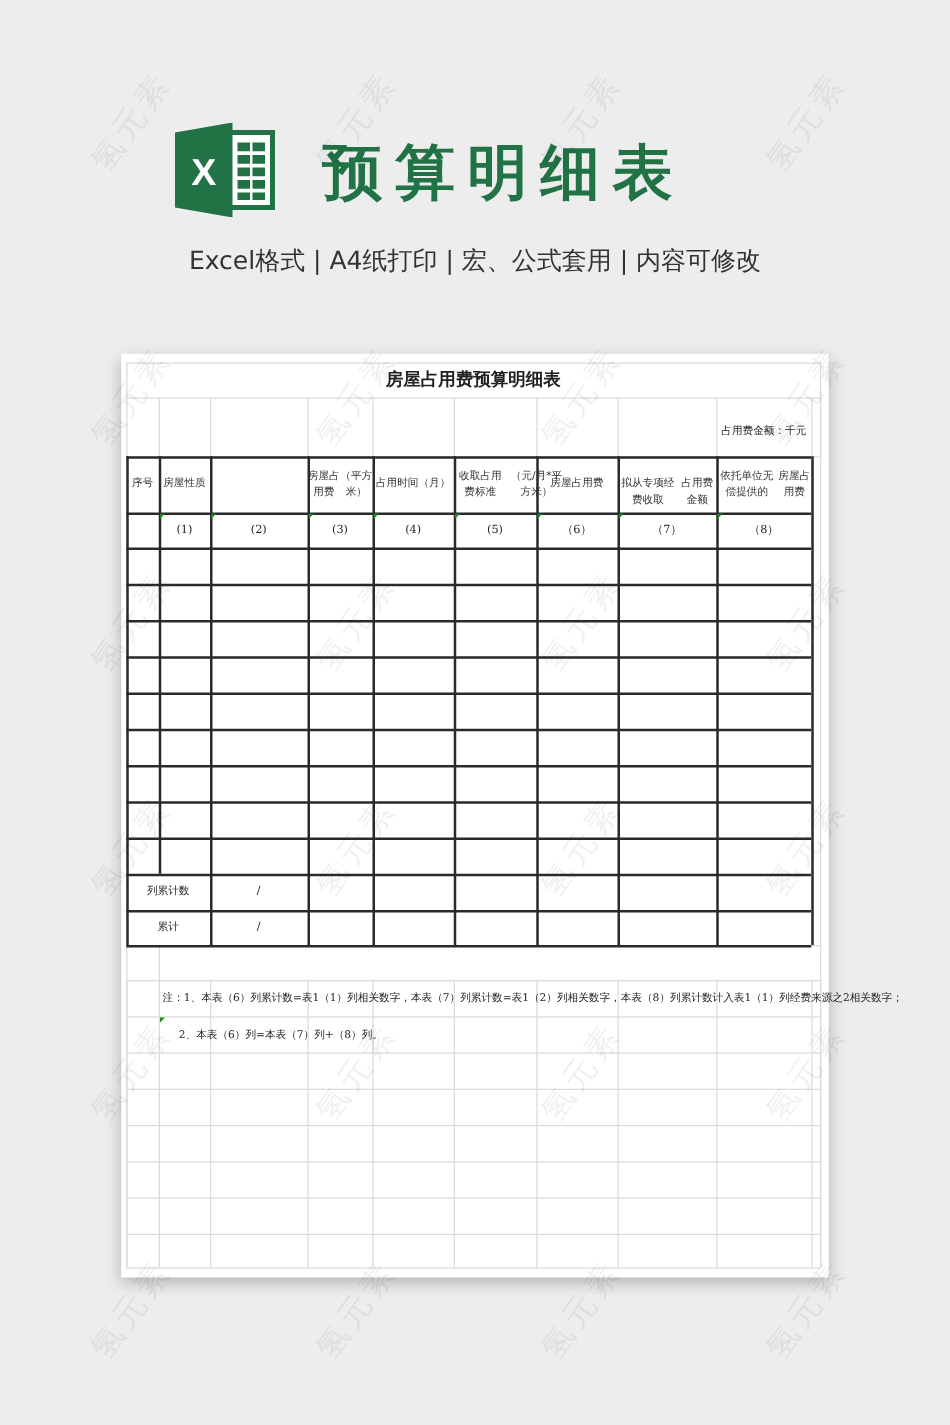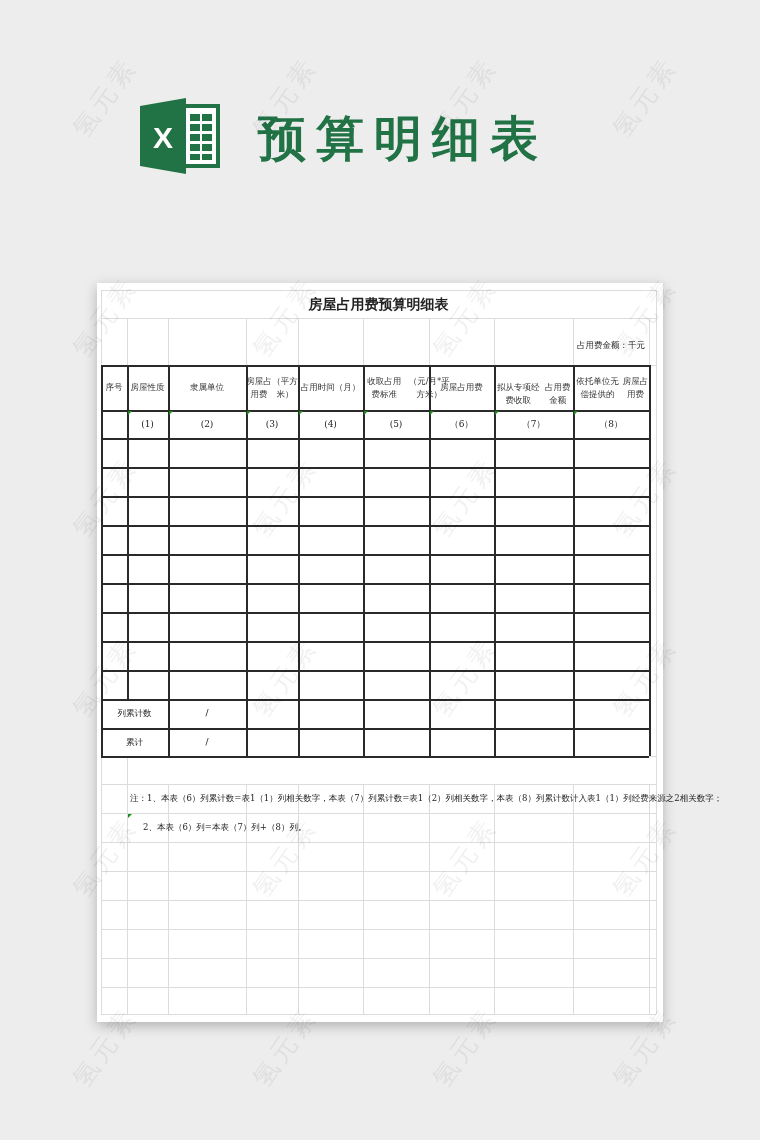--- a/index.html
+++ b/index.html
@@ -41,20 +41,21 @@
         <rect x="62" y="36" width="10" height="7"></rect>
       <rect x="50" y="46" width="10" height="7"></rect>
         <rect x="62" y="46" width="10" height="7"></rect>
       <rect x="50" y="56" width="10" height="6"></rect>
         <rect x="62" y="56" width="10" height="6"></rect>
     </g>
     <polygon points="0,8 46,0 46,76 0,68" fill="#217346"></polygon>
     <text x="23" y="50" text-anchor="middle" font-family="Liberation Sans, sans-serif" font-weight="bold" font-size="30" fill="#fff">X</text>
   </svg>
   <div class="hero-title">预算明细表</div>
+  <div class="hero-sub">Excel格式 |  A4纸打印 | 宏、公式套用 | 内容可修改</div>
 </div>
 
 <div class="sheet" id="sheet">
     <div class="gl" style="left: 4px; top: 7px; width: 555px; height: 1px;"></div>
     <div class="gl" style="left: 4px; top: 35px; width: 555px; height: 1px;"></div>
     <div class="gl" style="left: 4px; top: 82px; width: 555px; height: 1px;"></div>
     <div class="gl" style="left: 4px; top: 473px; width: 555px; height: 1px;"></div>
     <div class="gl" style="left: 4px; top: 501px; width: 555px; height: 1px;"></div>
     <div class="gl" style="left: 4px; top: 530px; width: 555px; height: 1px;"></div>
     <div class="gl" style="left: 4px; top: 559px; width: 555px; height: 1px;"></div>
@@ -115,23 +116,20 @@
     <div class="bl" style="left: 476px; top: 82px; width: 1.5px; height: 391px;"></div>
     <div class="bl" style="left: 552px; top: 82px; width: 2px; height: 391px;"></div>
     <div class="cell-text title" style="left: 4px; top: 7px; width: 555px; height: 28px;">房屋占用费预算明细表</div>
     <div class="cell-text small" style="left: 476px; top: 52px; width: 76px; height: 20px;">占用费金额：千元</div>
     <div class="cell-text hdr" style="left: 4px; top: 82px; width: 26px; height: 45px;">
       <div>序号</div>
     </div>
     <div class="cell-text hdr" style="left: 30px; top: 82px; width: 41px; height: 45px;">
       <div>房屋性质</div>
     </div>
-    <div class="cell-text hdr" style="left: 71px; top: 82px; width: 78px; height: 45px;">
-      <div>隶属单位</div>
-    </div>
     <div class="cell-text hdr" style="left: 149px; top: 82px; width: 52px; height: 45px;">
       <div>房屋占用费</div>
       <div>（平方米）</div>
     </div>
     <div class="cell-text hdr" style="left: 201px; top: 82px; width: 65px; height: 45px;">
       <div>占用时间</div>
       <div>（月）</div>
     </div>
     <div class="cell-text hdr" style="left: 266px; top: 82px; width: 90px; height: 45px;">
       <div>收取占用费标准</div>

